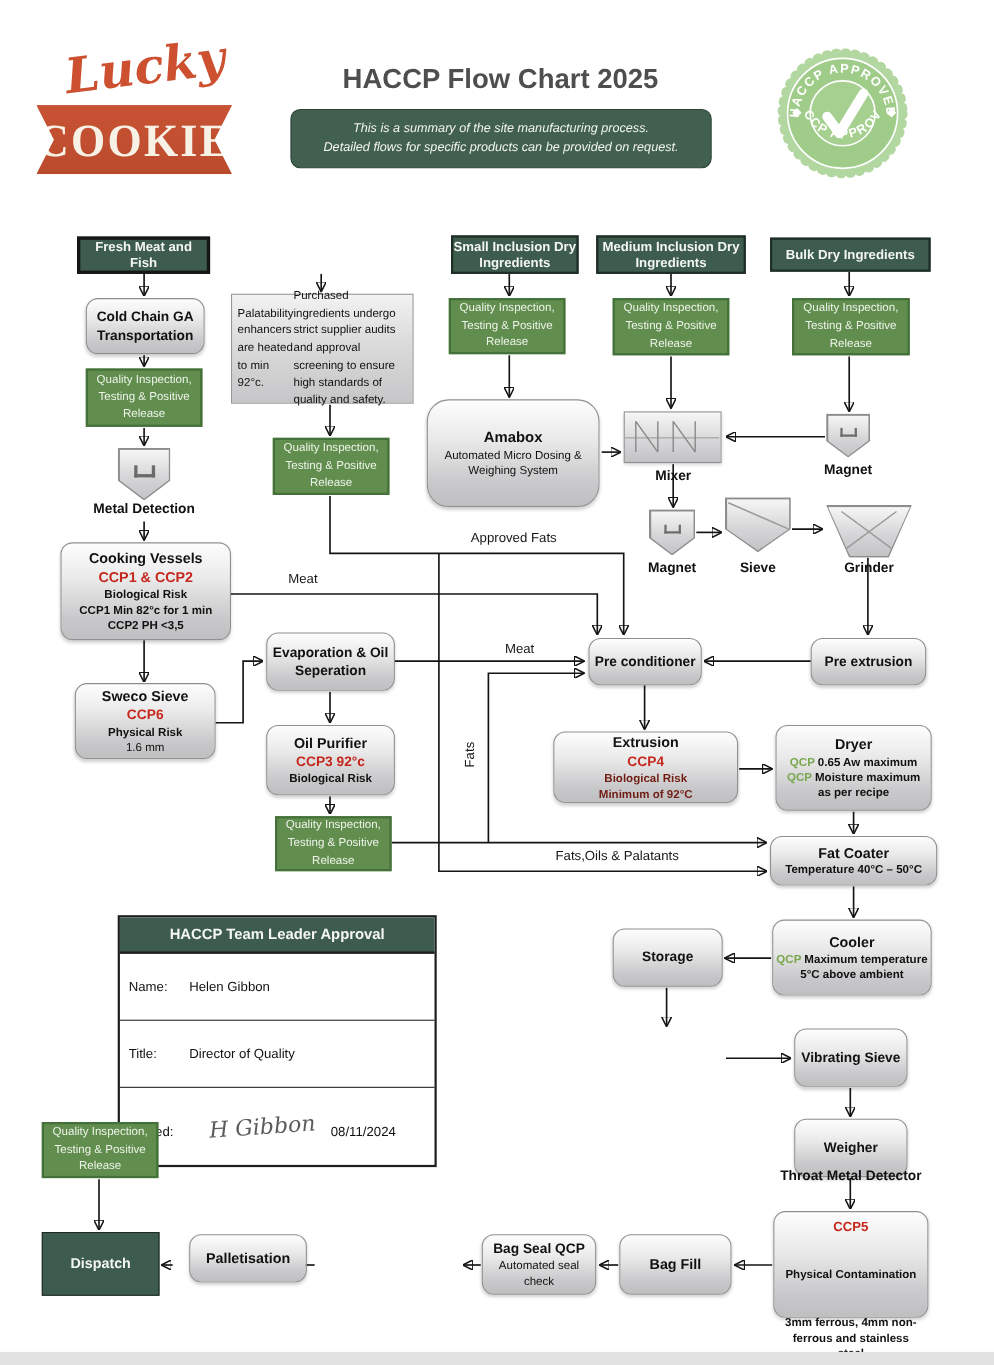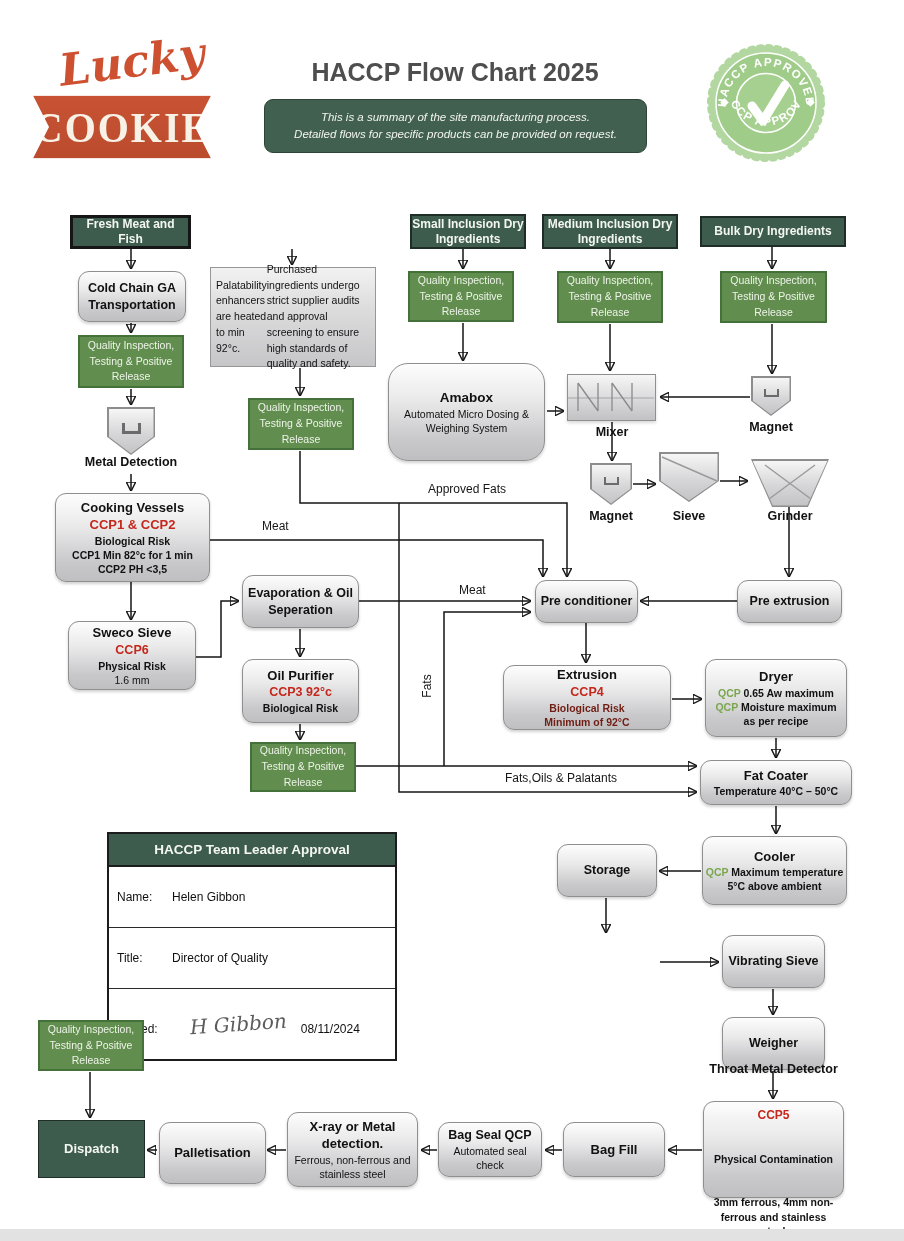--- a/index.html
+++ b/index.html
@@ -354,28 +354,24 @@
   </div>
 
   <div class="green-box" style="left:38px;top:1020px;width:106px;height:51px;">
     <span>Quality Inspection,</span>
       <span>Testing &amp; Positive</span>
       <span>Release</span>
   </div>
 
   <div class="dark-box" style="left:38px;top:1120px;width:107px;height:58px;border-width:1.5px;font-size:13px;">Dispatch</div>
 
-  <div class="gnode" style="left:159px;top:1122px;width:107px;height:62px;">
+  <div class="gnode" style="left:172px;top:1122px;width:107px;height:44px;">
     <div class="t" style="font-size:13px;">Palletisation</div>
   </div>
 
-  <div class="gnode" style="left:287px;top:1112px;width:131px;height:75px;">
-    <div class="t" style="font-size:13px;width:100px;">X-ray or Metal detection.</div>
-    <div style="width:122px;">Ferrous, non-ferrous and stainless steel</div>
-  </div>
 
   <div class="gnode" style="left:438px;top:1122px;width:104px;height:55px;">
     <div class="t">Bag Seal QCP</div>
     <div style="width:95px;">Automated seal check</div>
   </div>
 
   <div class="gnode" style="left:563px;top:1122px;width:102px;height:55px;">
     <div class="t" style="font-size:13px;">Bag Fill</div>
   </div>
 

